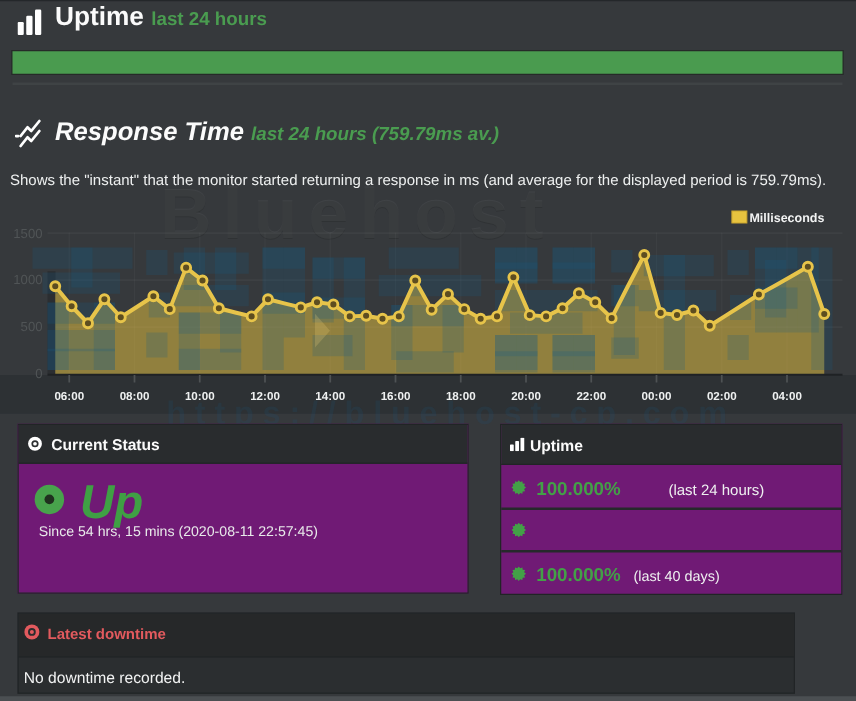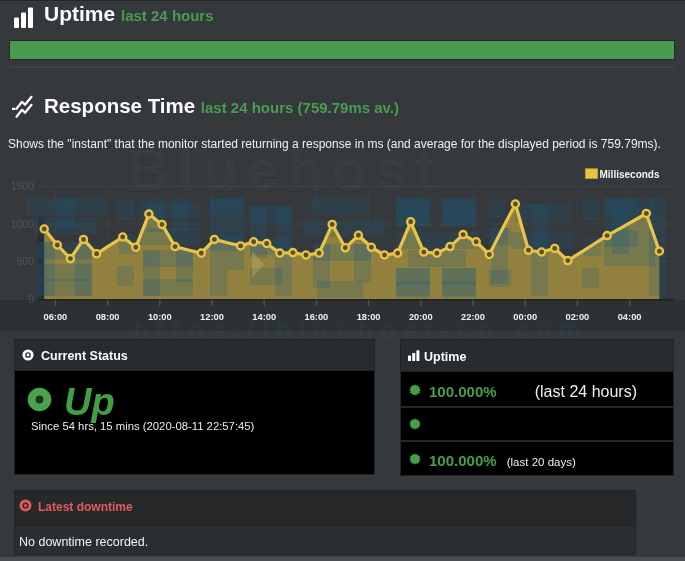--- a/index.html
+++ b/index.html
@@ -1,20 +1,20 @@
 <!DOCTYPE html>
 <html><head>
 <meta charset="utf-8">
 <style>
 html,body{margin:0;padding:0;}
 body{width:685px;height:561px;overflow:hidden;background:#36393c;font-family:"Liberation Sans",sans-serif;position:relative;}
 .abs{position:absolute;}
 .h1{font-size:21px;font-weight:bold;color:#fbfbfb;letter-spacing:0px;}
 .h2s{font-size:15px;font-weight:bold;color:#4a9c50;}
-.panel{position:absolute;background:#000000;border:1px solid #212426;box-sizing:border-box;}
+.panel{position:absolute;background:#701a75;border:1px solid #212426;box-sizing:border-box;}
 .phead{position:absolute;left:0;right:0;top:0;background:#292c2e;border-bottom:1px solid #212426;}
 </style>
 </head>
 <body>
 <div class="abs" style="left:0;top:0;width:685px;height:1px;background:#24272a;"></div>
 
 <svg class="abs" style="left:14px;top:7px" width="20" height="21" viewBox="0 0 20 21">
   <rect x="0" y="10.5" width="5" height="10.5" rx="1" fill="#fff"></rect>
   <rect x="7" y="5.5" width="5" height="15.5" rx="1" fill="#fff"></rect>
   <rect x="14" y="0.5" width="5" height="20.5" rx="1" fill="#fff"></rect>
@@ -24,21 +24,21 @@
 <div class="abs" style="left:10px;top:41px;width:664px;height:18px;background:#4a9b4f;box-shadow:0 0 0 1px #262a28;"></div>
 <div class="abs" style="left:10px;top:66px;width:664px;height:2px;background:#3f4345;"></div>
 
 <svg class="abs" style="left:12px;top:95px" width="24" height="24" viewBox="0 0 24 24">
   <g stroke="#fff" stroke-width="2.2" fill="none" stroke-linecap="round" stroke-linejoin="round">
     <path d="M4.5 13.8 L10 6.8 L13 9.8 L19.5 1.8"></path>
     <path d="M4.5 21.8 L10 14.8 L13 17.8 L19.5 9.8"></path>
     <path d="M0.8 13.8 L2.6 13.8"></path>
   </g>
 </svg>
-<div class="abs" style="left:44px;top:94px;font-size:20.5px;font-weight:bold;color:#fbfbfb;">Response Time <span class="h2s">last 24 hours (759.79ms av.)</span></div>
+<div class="abs" style="left:44px;top:94px;font-size:20.5px;font-weight:bold;color:#fbfbfb;font-style:italic;">Response Time <span class="h2s">last 24 hours (759.79ms av.)</span></div>
 
 <div class="abs" style="left:8px;top:137px;font-size:12px;color:#eef0f0;">Shows the "instant" that the monitor started returning a response in ms (and average for the displayed period is 759.79ms).</div>
 
 <div class="abs" style="left:128px;top:138px;font-size:57px;font-weight:bold;color:rgba(255,255,255,0.05);text-shadow:0 1px 0 rgba(0,0,0,0.12);letter-spacing:9px;text-align:right;">Bluehost</div>
 
 <svg class="abs" style="left:0;top:165px" width="685" height="176" viewBox="0 0 685 176">
 
   <rect x="0" y="135" width="685" height="31" fill="#2d3134"></rect>
 
   <g stroke="rgba(255,255,255,0.055)" stroke-width="1">
@@ -249,28 +249,28 @@
     <rect x="0" y="10.5" width="5" height="10.5" rx="1" fill="#fff"></rect>
     <rect x="7" y="5.5" width="5" height="15.5" rx="1" fill="#fff"></rect>
     <rect x="14" y="0.5" width="5" height="20.5" rx="1" fill="#fff"></rect>
   </svg>
   <div class="abs" style="left:23px;top:10px;font-size:12.5px;font-weight:bold;color:#fbfbfb;">Uptime</div>
   <div class="abs" style="left:0;top:66px;width:272px;height:2px;background:#26292b;"></div>
   <div class="abs" style="left:0;top:100px;width:272px;height:2px;background:#26292b;"></div>
   <svg class="abs" style="left:8px;top:44px" width="12" height="12" viewBox="0 0 14 14">
       <path d="M7.00,0.20L8.35,1.98L10.40,1.11L10.68,3.32L12.89,3.60L12.02,5.65L13.80,7.00L12.02,8.35L12.89,10.40L10.68,10.68L10.40,12.89L8.35,12.02L7.00,13.80L5.65,12.02L3.60,12.89L3.32,10.68L1.11,10.40L1.98,8.35L0.20,7.00L1.98,5.65L1.11,3.60L3.32,3.32L3.60,1.11L5.65,1.98Z" fill="#43a047"></path>
     </svg>
-  <div class="abs" style="left:28px;top:43px;font-size:15px;font-weight:bold;color:#43a047;">100.000% <span style="font-size:16px;font-weight:normal;color:#eef0f0;margin-left:6px;padding-left:28px;">(last 24 hours)</span></div>
+  <div class="abs" style="left:28px;top:43px;font-size:15px;font-weight:bold;color:#43a047;">100.000% <span style="font-size:12px;font-weight:normal;color:#eef0f0;margin-left:6px;padding-left:28px;">(last 24 hours)</span></div>
   <svg class="abs" style="left:8px;top:78px" width="12" height="12" viewBox="0 0 14 14">
       <path d="M7.00,0.20L8.35,1.98L10.40,1.11L10.68,3.32L12.89,3.60L12.02,5.65L13.80,7.00L12.02,8.35L12.89,10.40L10.68,10.68L10.40,12.89L8.35,12.02L7.00,13.80L5.65,12.02L3.60,12.89L3.32,10.68L1.11,10.40L1.98,8.35L0.20,7.00L1.98,5.65L1.11,3.60L3.32,3.32L3.60,1.11L5.65,1.98Z" fill="#43a047"></path>
     </svg>
   <svg class="abs" style="left:8px;top:113px" width="12" height="12" viewBox="0 0 14 14">
       <path d="M7.00,0.20L8.35,1.98L10.40,1.11L10.68,3.32L12.89,3.60L12.02,5.65L13.80,7.00L12.02,8.35L12.89,10.40L10.68,10.68L10.40,12.89L8.35,12.02L7.00,13.80L5.65,12.02L3.60,12.89L3.32,10.68L1.11,10.40L1.98,8.35L0.20,7.00L1.98,5.65L1.11,3.60L3.32,3.32L3.60,1.11L5.65,1.98Z" fill="#43a047"></path>
     </svg>
-  <div class="abs" style="left:28px;top:112px;font-size:15px;font-weight:bold;color:#43a047;">100.000% <span style="font-size:11.5px;font-weight:normal;color:#eef0f0;margin-left:6px;">(last 20 days)</span></div>
+  <div class="abs" style="left:28px;top:112px;font-size:15px;font-weight:bold;color:#43a047;">100.000% <span style="font-size:11.5px;font-weight:normal;color:#eef0f0;margin-left:6px;">(last 40 days)</span></div>
 </div>
 
 <div class="panel" style="left:14px;top:490px;width:622px;height:65px;background:#2b2e30;">
   <div class="phead" style="height:34px;background:#262829;"></div>
   <svg class="abs" style="left:4px;top:8px" width="13" height="13" viewBox="0 0 13 13">
     <circle cx="6.5" cy="6.5" r="6" fill="#e25a5e"></circle>
     <circle cx="6.5" cy="6.5" r="3.1" fill="#2b2c2e"></circle>
     <circle cx="6.5" cy="6.5" r="1.6" fill="#e25a5e"></circle>
   </svg>
   <div class="abs" style="left:23px;top:9px;font-size:12px;font-weight:bold;color:#e25a5e;">Latest downtime</div>

